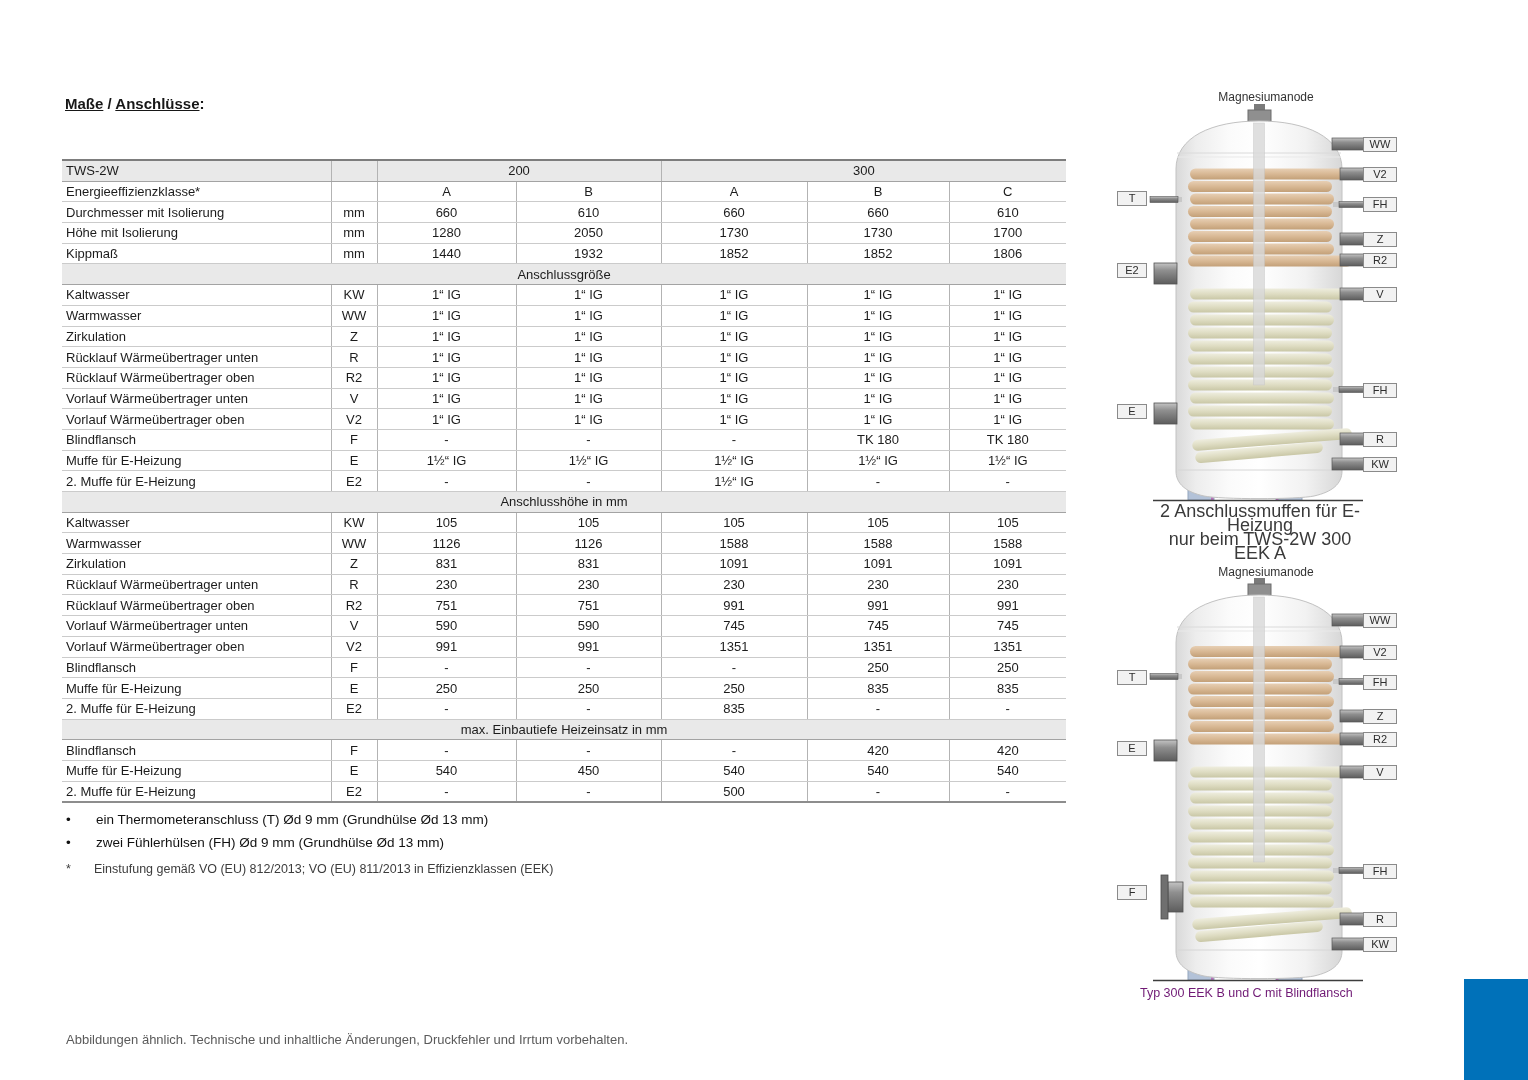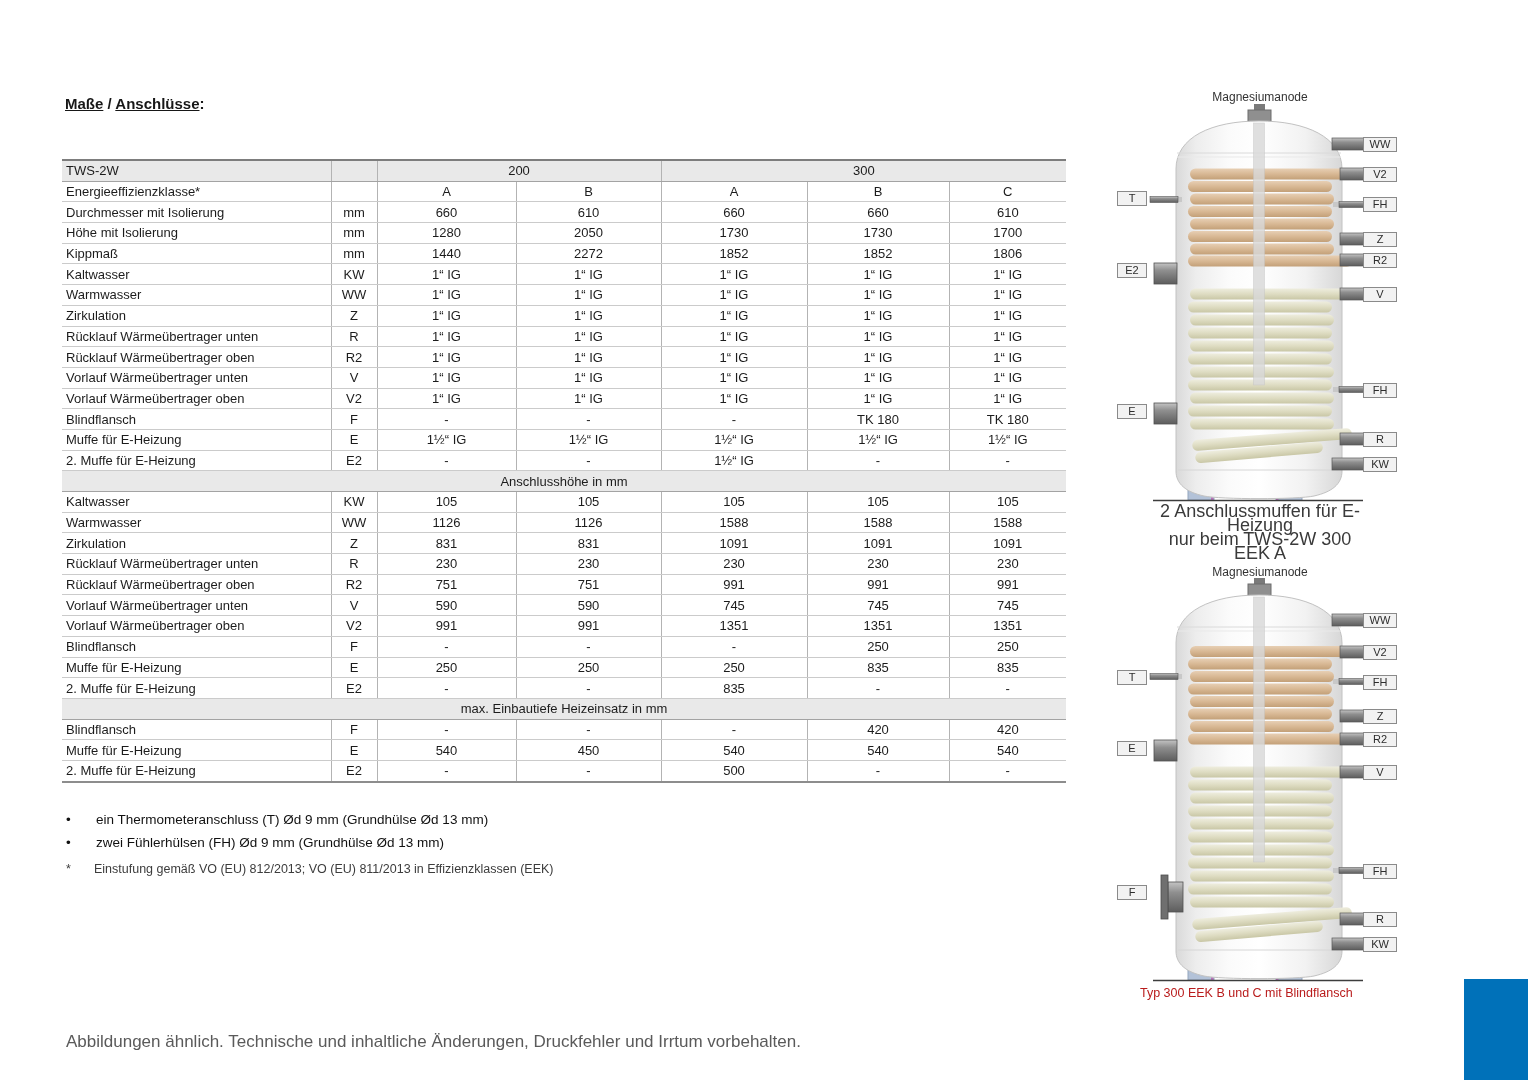--- a/index.html
+++ b/index.html
@@ -22,35 +22,35 @@
                         border-bottom:1px solid #a3a3a3;border-left:none;}
   col.c-lbl{width:269px;} col.c-code{width:46px;} col.c-a{width:139px;} col.c-b{width:145px;}
   col.c-c{width:146px;} col.c-d{width:142px;} col.c-e{width:117px;}
 
   
   .bullets{position:absolute;left:66px;top:812px;font-size:13.5px;color:#111;}
   .bullets .row{display:flex;margin-bottom:8px;}
   .bullets .dot{width:30px;}
   .footnote{position:absolute;left:66px;top:862px;font-size:12.5px;color:#3c3c3c;}
   .footnote .mark{display:inline-block;width:28px;}
-  .footer-note{position:absolute;left:66px;top:1032px;font-size:17px;color:#5a5a5a;}
+  .footer-note{position:absolute;left:66px;top:1032px;font-size:13px;color:#5a5a5a;}
 
   
   .tank{position:absolute;width:420px;height:470px;}
   .tank-1{left:1100px;top:85px;}
   .tank-2{left:1100px;top:560px;}
-  .anode-label{position:absolute;left:90px;top:5px;width:140px;text-align:center;
+  .anode-label{position:absolute;left:96px;top:5px;width:140px;text-align:center;
                font-size:12px;color:#333;}
   .plabel{position:absolute;box-sizing:border-box;border:1px solid #8a8a8a;background:#f2f2f2;
           font-size:11px;line-height:13px;text-align:center;color:#2d2d2d;width:34px;height:15px;}
   .plabel.left{width:30px;}
   .tank-caption{position:absolute;left:55px;top:419px;width:210px;text-align:center;
                 font-size:18px;color:#3a3a3a;line-height:14px;}
   .tank-caption2{position:absolute;left:40px;top:426px;width:300px;text-align:left;
-                 font-size:12.5px;color:#b91c1c;}
+                 font-size:12.5px;color:#701a75;}
   .accent-square{position:absolute;left:1464px;top:979px;width:64px;height:101px;}
 </style>
 </head>
 <body>
 
 <div class="page">
 
   <div class="doc-title"><span class="u">Maße</span><span> / </span><span class="u">Anschlüsse</span><span>:</span></div>
 
   <table class="spec">
@@ -94,24 +94,27 @@
           <td class="val">1280</td>
           <td class="val">2050</td>
           <td class="val">1730</td>
           <td class="val">1730</td>
           <td class="val">1700</td>
         </tr>
         <tr>
           <td class="lbl">Kippmaß</td>
           <td class="code">mm</td>
           <td class="val">1440</td>
-          <td class="val">2272</td>
+          <td class="val">1932</td>
           <td class="val">1852</td>
           <td class="val">1852</td>
           <td class="val">1806</td>
+        </tr>
+        <tr class="sect">
+          <td class="sect-h" colspan="7">Anschlussgröße</td>
         </tr>
         <tr>
           <td class="lbl">Kaltwasser</td>
           <td class="code">KW</td>
           <td class="val">1“ IG</td>
           <td class="val">1“ IG</td>
           <td class="val">1“ IG</td>
           <td class="val">1“ IG</td>
           <td class="val">1“ IG</td>
         </tr>

